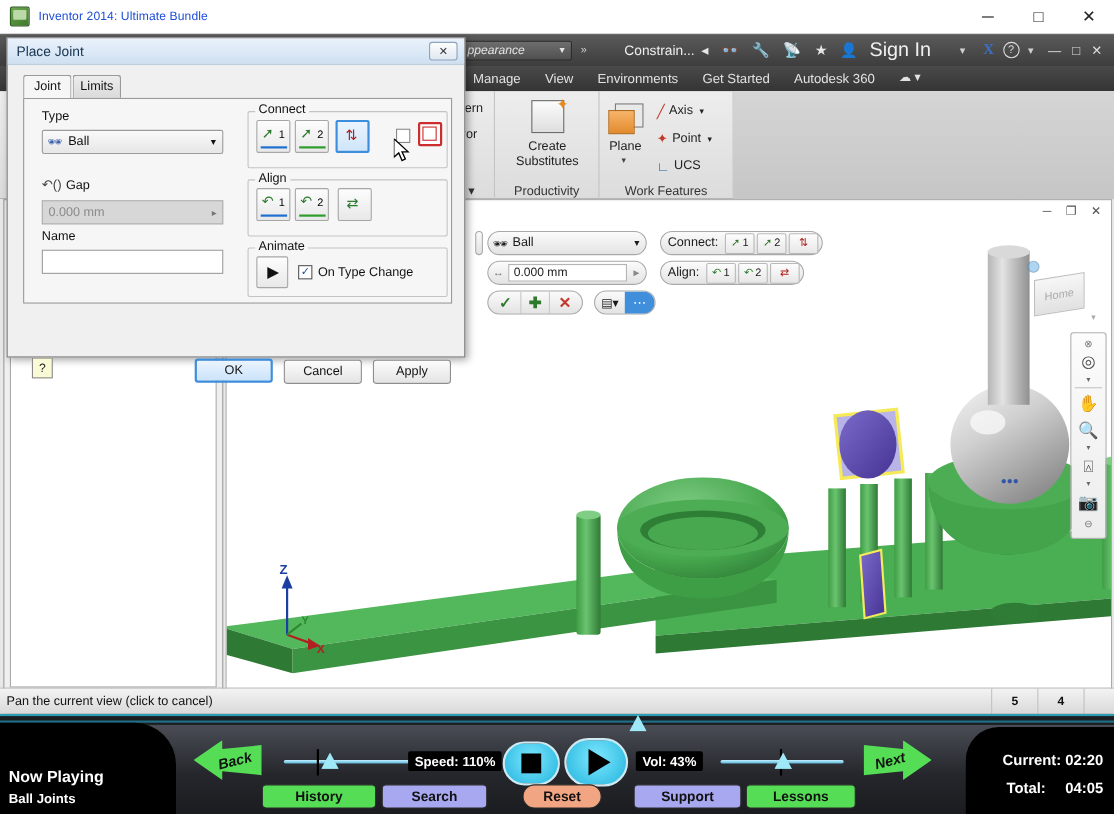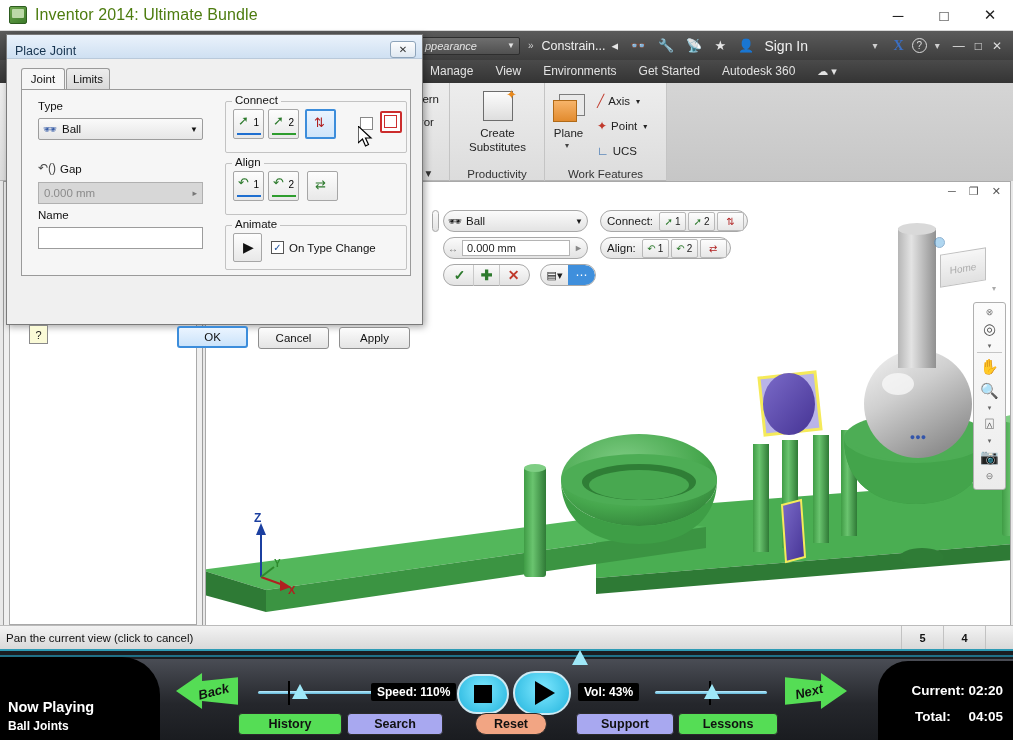--- a/index.html
+++ b/index.html
@@ -9,42 +9,42 @@
 
   
   #titlebar { position:absolute; left:0; top:0; width:1013px; height:31px;
     background:#ffffff; border-bottom:1px solid #d8d8d8;
     display:flex; align-items:center; }
   #app-icon { width:18px; height:18px; margin-left:9px; margin-right:8px;
     background:linear-gradient(145deg,#6fa84f,#3c7a2a); border-radius:2px;
     position:relative; border:1px solid #2d5c1f; }
   #app-icon:after{content:"";position:absolute;left:2px;top:2px;width:12px;height:9px;
     background:#bcd9a8;border-radius:1px;}
-  #app-title { font-size:16px; color:#4d7c0f; letter-spacing:.1px; }
+  #app-title { font-size:11px; color:#1d4ed8; letter-spacing:.1px; }
   .wbtn { width:46px; height:30px; display:flex; align-items:center;
     justify-content:center; font-size:15px; color:#222; }
   #winctl { margin-left:auto; display:flex; }
 
   
   #appframe { position:absolute; left:0; top:31px; width:1013px; height:594px;
     background:#e8e8e8; }
 
   
   #qat { position:absolute; left:0; top:0; width:1013px; height:29px;
     background:linear-gradient(#5b5b5b,#3d3d3d); display:flex;
     align-items:center; color:#e9e9e9; font-size:12px; }
   .qat-appearance { width:100px; height:18px; margin-left:420px;
     background:linear-gradient(#6e6e6e,#505050); border:1px solid #2e2e2e;
     border-radius:2px; display:flex; align-items:center; padding:0 4px;
     font-style:italic; font-size:11px; color:#e4e4e4; }
   .qat-appearance .cv { margin-left:auto; font-size:8px; }
   .chev { font-size:10px; margin:0 8px; color:#cfcfcf;}
-  #constrain-lbl { font-size:12.5px; color:#eee; }
+  #constrain-lbl { font-size:12.5px; color:#eee; margin-left:26px; }
   .qicon { margin:0 6px; font-size:13px; color:#e6e6e6; display:inline-block;}
-  #signin { font-size:14px; color:#f0f0f0; margin-left:4px;}
+  #signin { font-size:18px; color:#f0f0f0; margin-left:4px;}
   #qat-right { margin-left:auto; display:flex; align-items:center; padding-right:6px;}
   .xlogo { color:#3b6fc4; font-weight:bold; font-size:14px; margin:0 8px;
      font-family:"Liberation Serif", serif;}
   .helpcircle { width:15px;height:15px;border:1.5px solid #dcdcdc;border-radius:50%;
     color:#dcdcdc;font-size:10px;display:flex;align-items:center;justify-content:center;}
   .wmini { font-size:12px; color:#ddd; margin:0 5px;}
 
   
   #tabrow { position:absolute; left:0; top:29px; width:1013px; height:23px;
     background:linear-gradient(#4a4a4a,#343434); display:flex; align-items:center;
@@ -159,21 +159,21 @@
     border-bottom:12px solid transparent;margin-left:5px;}
   .pbtn{position:absolute;height:22px;border-radius:4px;border:1px solid #2b2b2b;
     display:flex;align-items:center;justify-content:center;
     font-size:12.5px;font-weight:bold;color:#111;}
 
   
   #dialog{position:absolute;left:6px;top:34px;width:417px;height:291px;
     background:#f0f0f0;border:1px solid #7a7a7a;
     box-shadow:2px 2px 7px rgba(0,0,0,.35);}
   #dlgtitle{height:24px;background:linear-gradient(#eaf2fb,#cfe0f2);
-    border-bottom:1px solid #b9c9da;display:flex;align-items:flex-end;}
+    border-bottom:1px solid #b9c9da;display:flex;align-items:center;}
   #dlgtitle span{font-size:12.5px;color:#16334f;margin-left:8px;}
   #dlgclose{margin-left:auto;margin-right:6px;width:26px;height:17px;
     border:1px solid #8ea4ba;border-radius:3px;
     background:linear-gradient(#fdfdfd,#dfe8f1);font-size:10px;color:#333;
     display:flex;align-items:center;justify-content:center;}
   .tab{position:absolute;top:33px;height:21px;border:1px solid #9a9a9a;
     border-bottom:none;border-radius:3px 3px 0 0;font-size:11.5px;
     display:flex;align-items:center;justify-content:center;color:#111;}
   #tab-joint{left:14px;width:44px;background:#f6f6f6;z-index:3;}
   #tab-limits{left:59px;width:44px;background:linear-gradient(#ededed,#dadada);}

